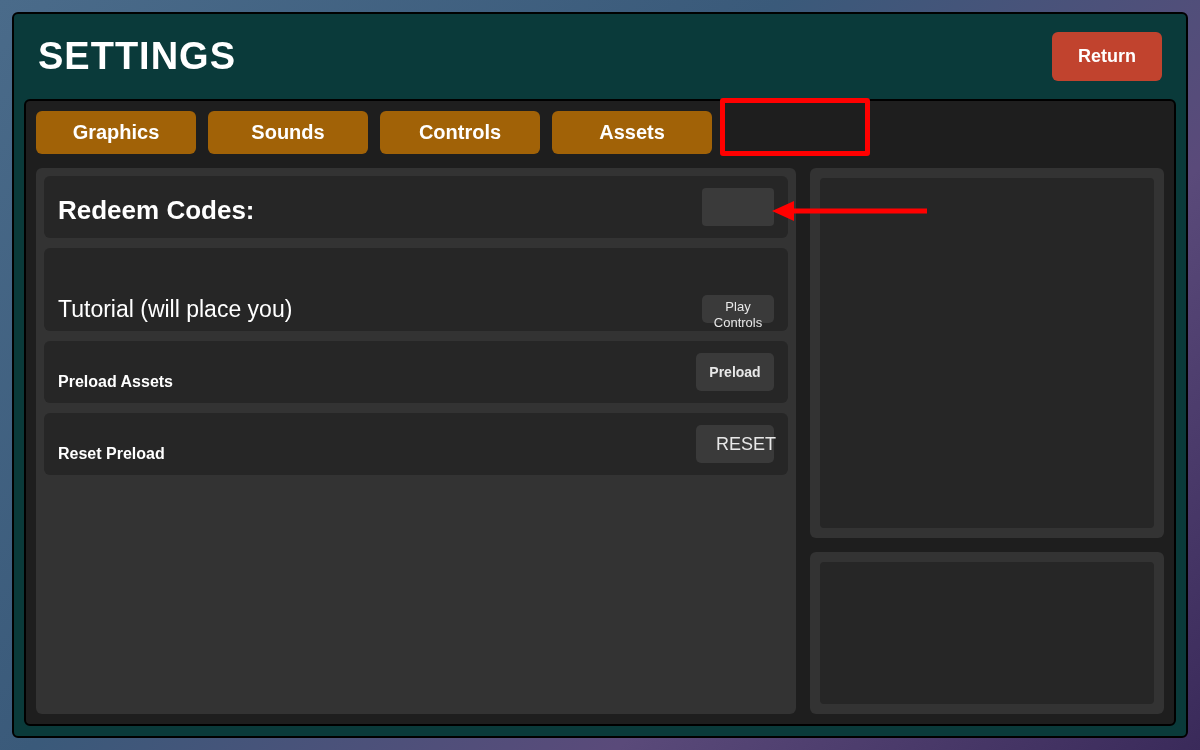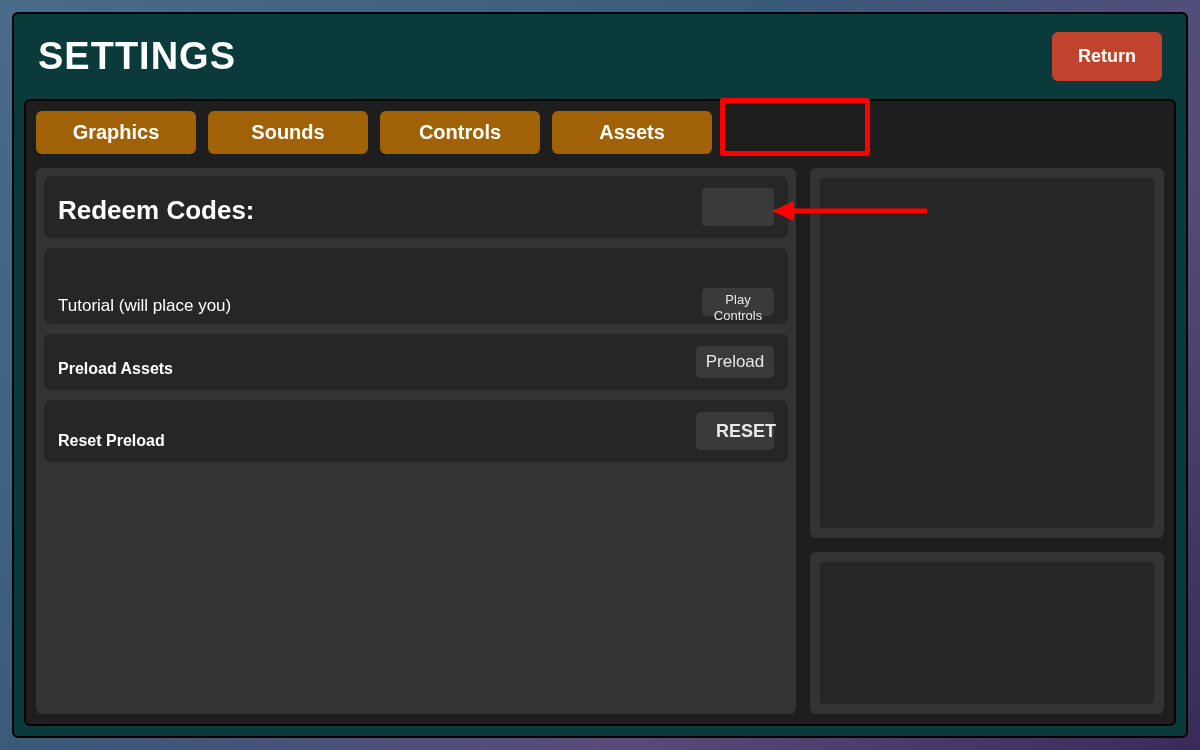--- a/index.html
+++ b/index.html
@@ -132,21 +132,21 @@
   }
   .row-label-lg {
     font-size: 26px;
     font-weight: 700;
   }
   .row-label-md {
     font-size: 16px;
     font-weight: 700;
   }
   .row-label-sm {
-    font-size: 17px;
+    font-size: 23px;
     font-weight: 400;
     margin-top: 40px;
   }
   .code-input {
     width: 72px;
     height: 38px;
     background: #3a3a3a;
     border: none;
     border-radius: 4px;
     color: #fff;
@@ -163,28 +163,29 @@
   }
   .play-tutorial-btn {
     width: 72px;
     height: 28px;
     font-size: 13px;
     line-height: 1.2;
     padding: 4px 2px;
   }
   .preload-btn {
     width: 78px;
-    height: 32px;
-    font-size: 17px;
+    height: 38px;
+    font-size: 14px;
+    font-weight: bold;
   }
   .reset-btn {
     width: 78px;
     height: 38px;
     font-size: 18px;
-    font-weight: 700;
+    font-weight: 400;
     padding-left: 20px;
   }
   .arrow-annotation {
     position: absolute;
     pointer-events: none;
   }
 </style>
 </head>
 <body>
 

